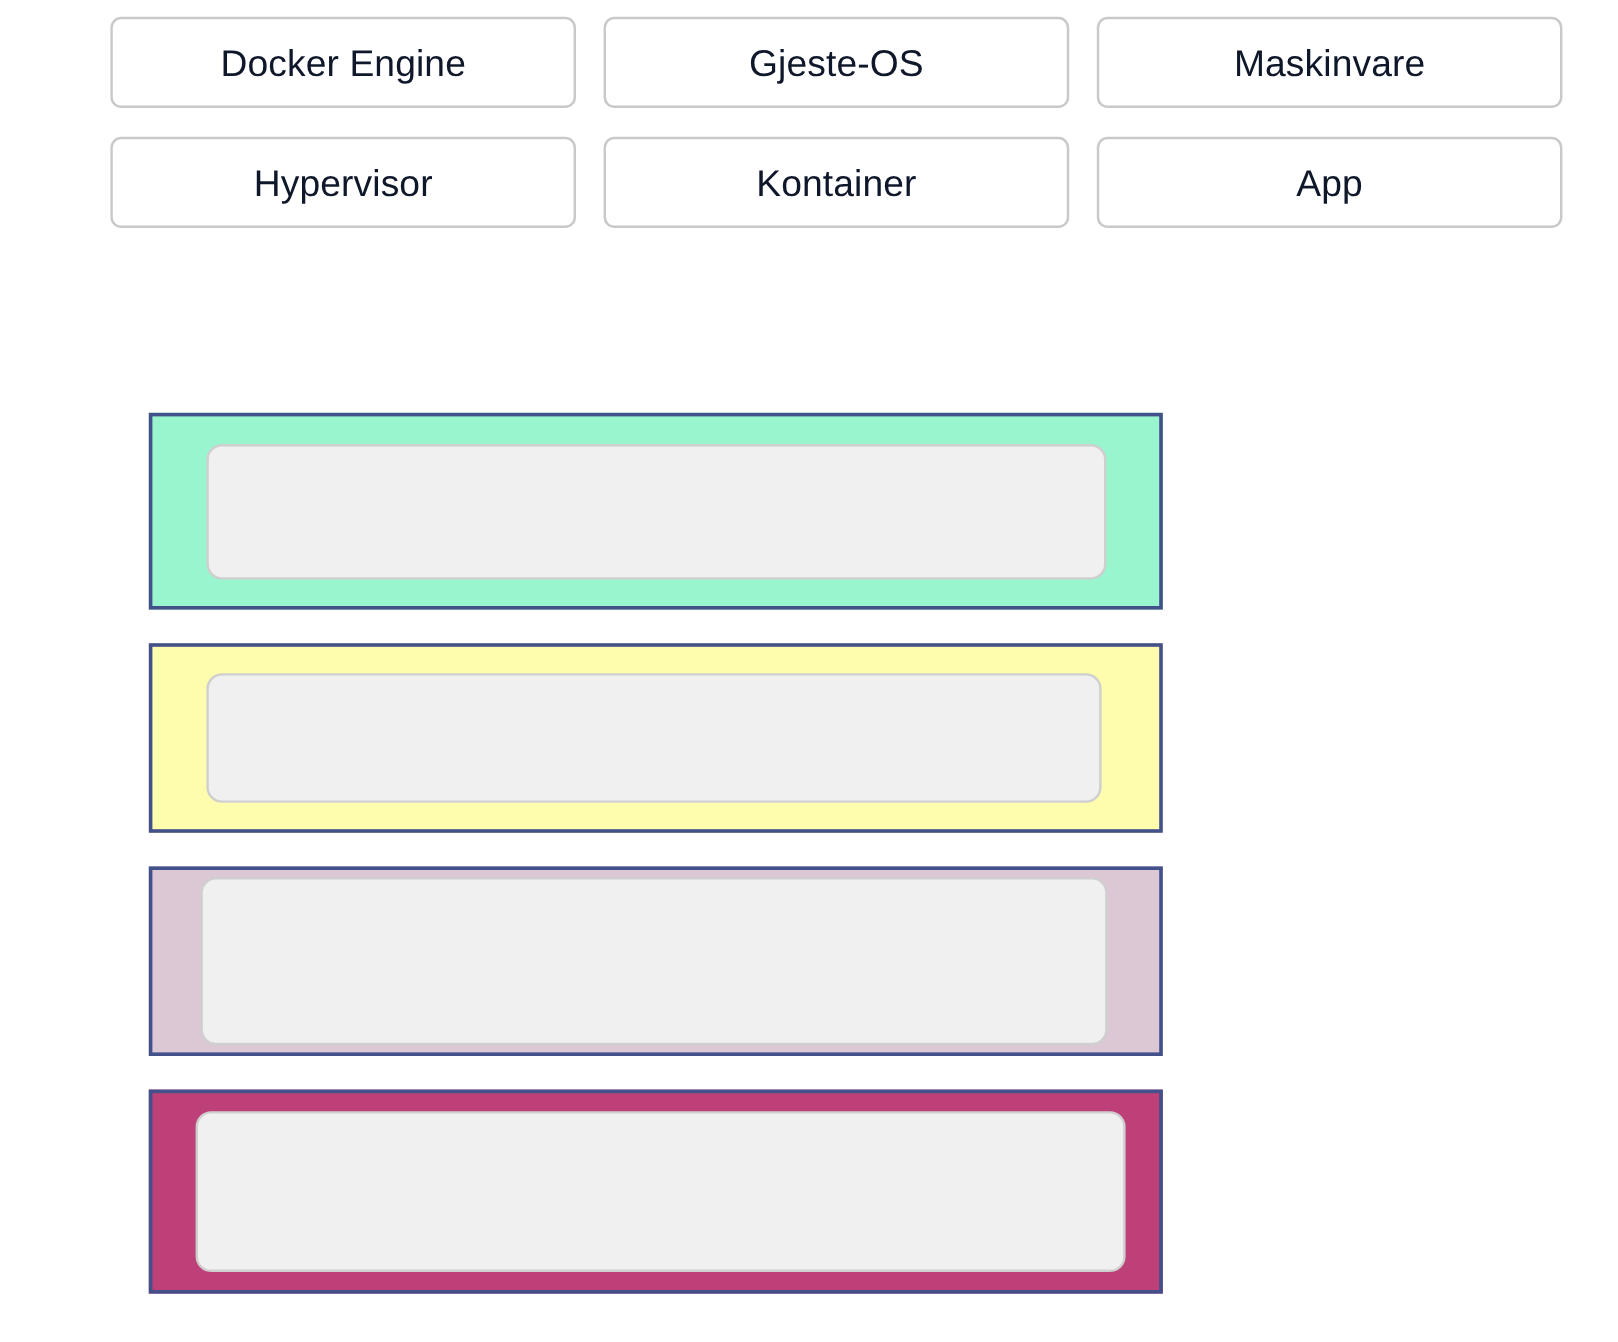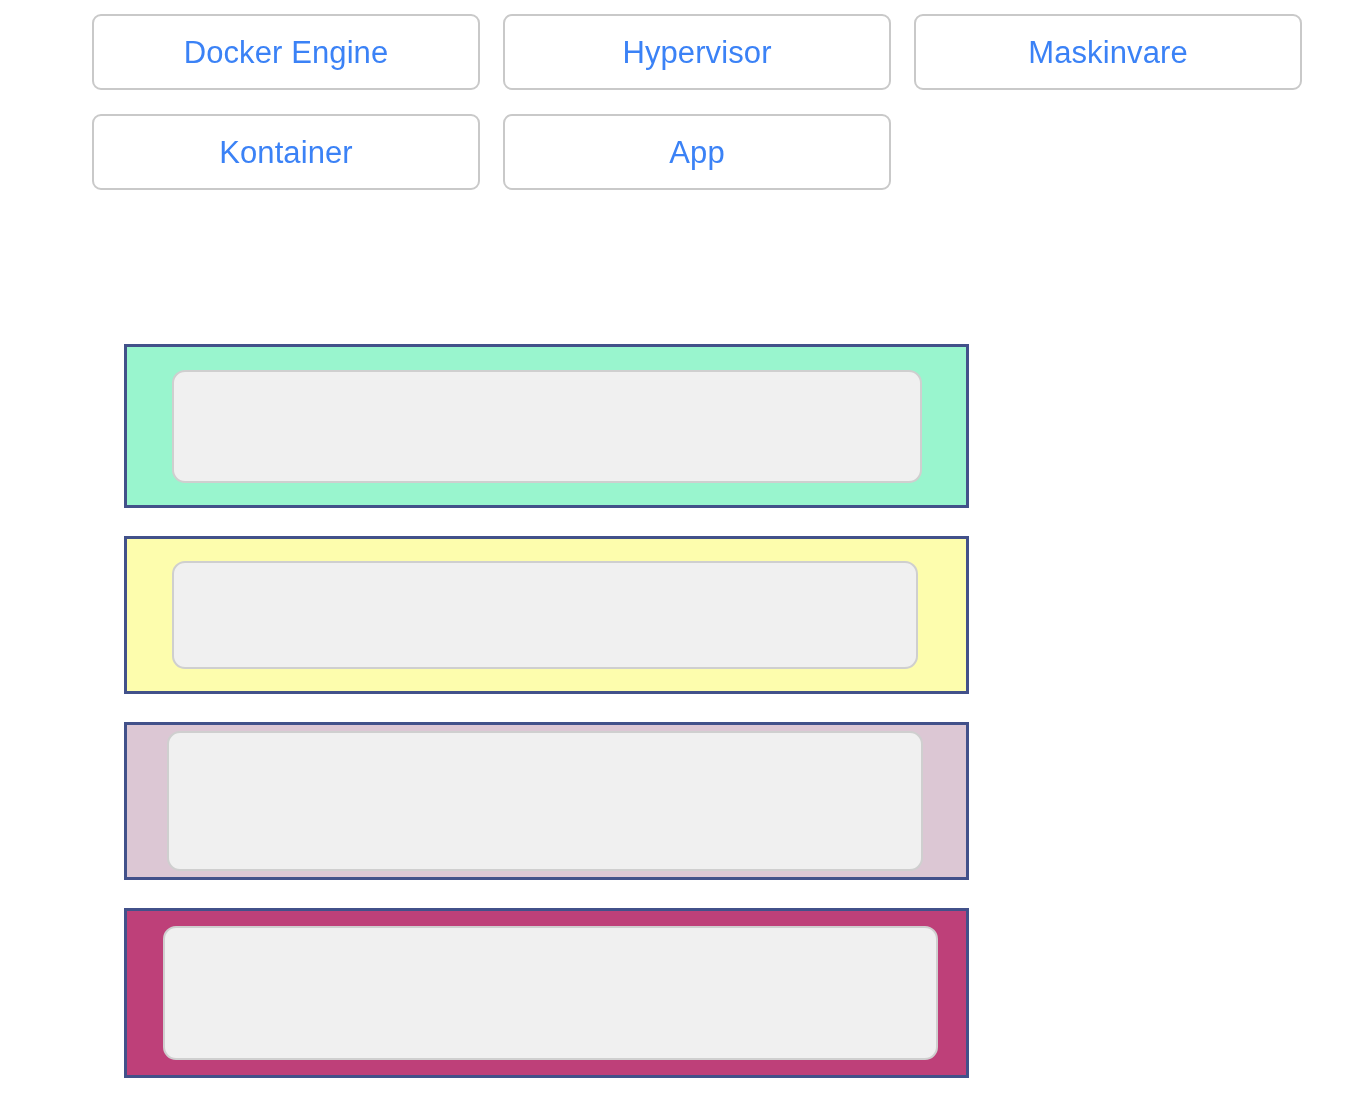--- a/index.html
+++ b/index.html
@@ -36,21 +36,21 @@
     align-items: center;
     justify-content: center;
     box-sizing: border-box;
     cursor: grab;
     user-select: none;
   }
   .tile-label {
     font-size: 31px;
     line-height: 1;
     letter-spacing: 0.1px;
-    color: #3b82f6;
+    color: #0f172a;
     white-space: nowrap;
   }
 
   
   .dropzone-stack {
     position: absolute;
     left: 124px;
     top: 344px;
     width: 845px;
   }
@@ -87,27 +87,30 @@
 </style>
 </head>
 <body>
 
 <div class="tile-bank">
 
   <div class="tile">
     <span class="tile-label">Docker Engine</span>
   </div>
 
-
   <div class="tile">
-    <span class="tile-label">Hypervisor</span>
+    <span class="tile-label">Gjeste-OS</span>
   </div>
 
   <div class="tile">
     <span class="tile-label">Maskinvare</span>
+  </div>
+
+  <div class="tile">
+    <span class="tile-label">Hypervisor</span>
   </div>
 
   <div class="tile">
     <span class="tile-label">Kontainer</span>
   </div>
 
   <div class="tile">
     <span class="tile-label">App</span>
   </div>
 

